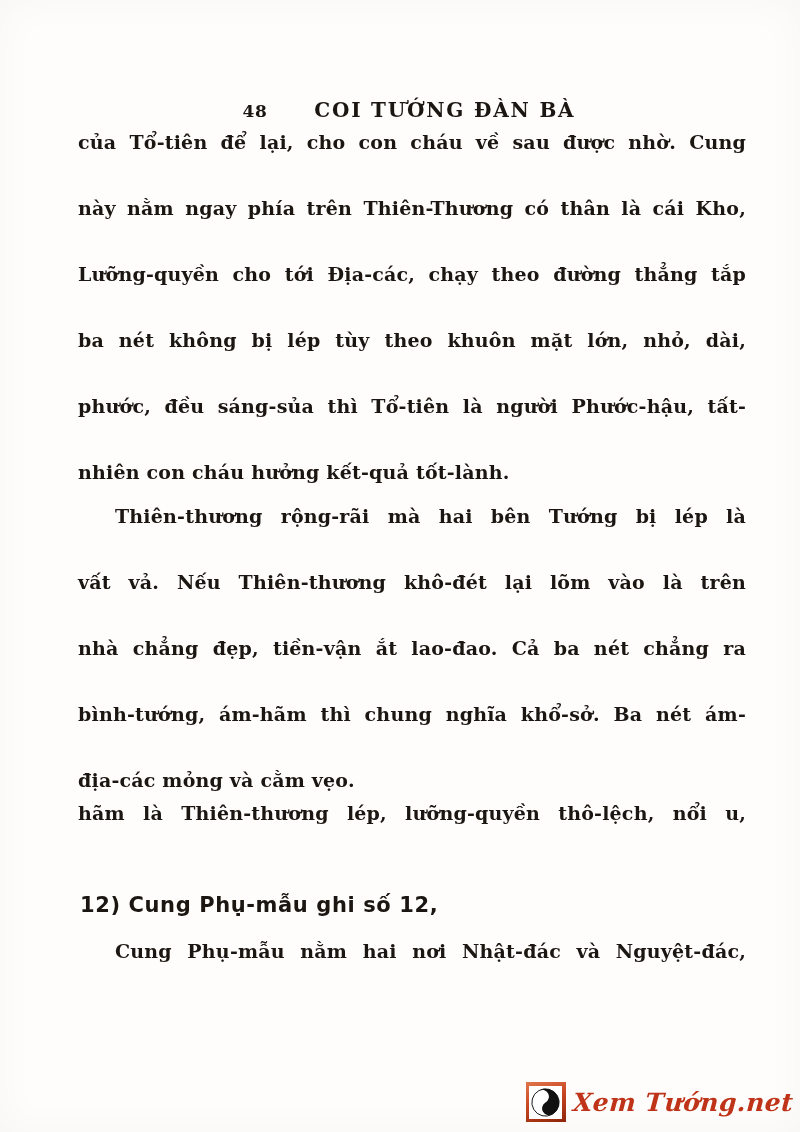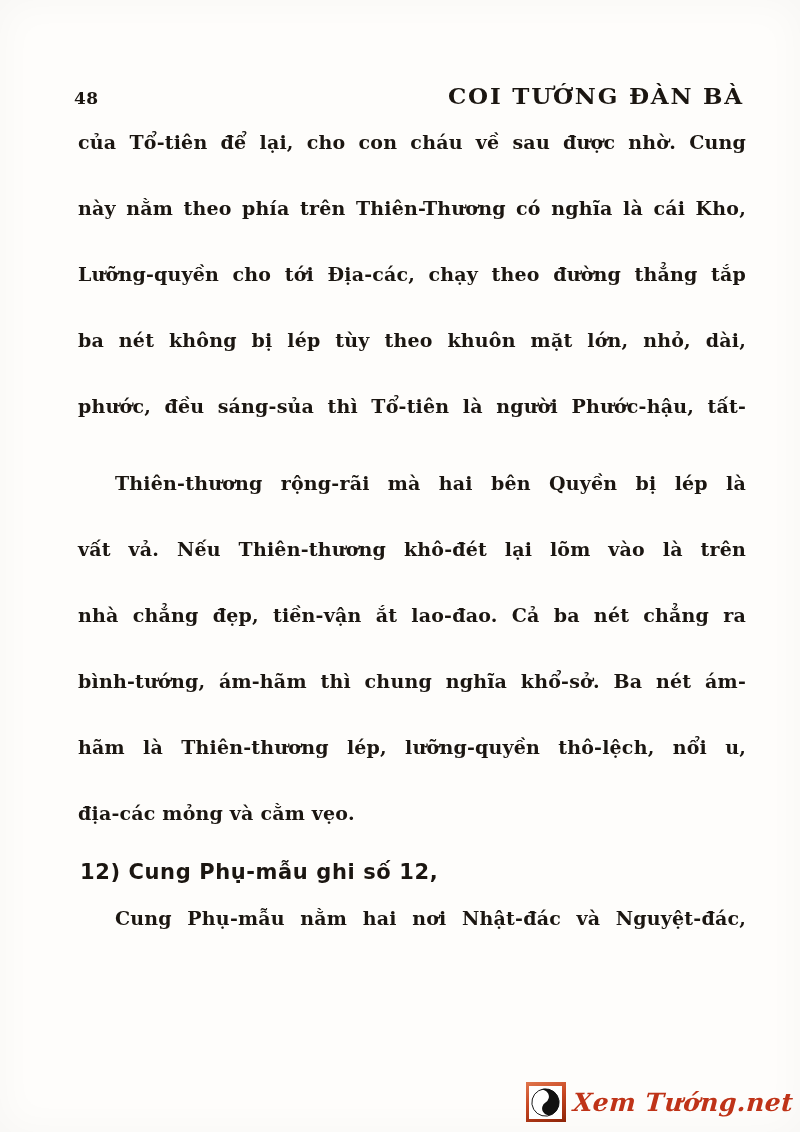--- a/index.html
+++ b/index.html
@@ -14,28 +14,28 @@
     overflow: hidden;
     box-shadow: inset 0 0 40px rgba(0,0,0,0.03);
   }
   
   .runhead {
     position: absolute;
     top: 82px;
     left: 74px;
     right: 56px;
     display: flex;
-    justify-content: space-between;
+    justify-content: center;
     align-items: baseline;
     font-weight: bold;
     font-size: 17px;
     gap: 47px;
   }
   .page-number { letter-spacing: 0.5px; }
-  .running-title { letter-spacing: 1.8px; font-size: 23px; }
+  .running-title { letter-spacing: 1.8px; font-size: 20px; margin-top: 16px; }
 
   
   .content {
     position: absolute;
     left: 78px;
     width: 668px;
     top: 126px;
     font-size: 19px;
     font-weight: bold;
     line-height: 33px;
@@ -91,33 +91,34 @@
 
   <div class="runhead">
     <span class="page-number">48</span>
     <span class="running-title">COI TƯỚNG ĐÀN BÀ</span>
   </div>
 
   <div class="content">
 
     <div class="para">
       <div class="tline jline">của Tổ-tiên để lại, cho con cháu về sau được nhờ. Cung</div>
-      <div class="tline jline">này nằm theo phía trên Thiên-Thương có nghĩa là cái Kho,</div>
+      <div class="tline jline">này nằm ngay phía trên Thiên-Thương có thân là cái Kho,</div>
       <div class="tline jline">Lưỡng-quyền cho tới Địa-các, chạy theo đường thẳng tắp</div>
       <div class="tline jline">ba nét không bị lép tùy theo khuôn mặt lớn, nhỏ, dài,</div>
       <div class="tline jline">phước, đều sáng-sủa thì Tổ-tiên là người Phước-hậu, tất-</div>
+      <div class="tline">nhiên con cháu hưởng kết-quả tốt-lành.</div>
     </div>
 
     <div class="para">
-      <div class="tline jline indent">Thiên-thương rộng-rãi mà hai bên Quyền bị lép là</div>
+      <div class="tline jline indent">Thiên-thương rộng-rãi mà hai bên Tướng bị lép là</div>
       <div class="tline jline">vất vả. Nếu Thiên-thương khô-đét lại lõm vào là trên</div>
       <div class="tline jline">nhà chẳng đẹp, tiền-vận ắt lao-đao. Cả ba nét chẳng ra</div>
       <div class="tline jline">bình-tướng, ám-hãm thì chung nghĩa khổ-sở. Ba nét ám-</div>
+      <div class="tline">địa-các mỏng và cằm vẹo.</div>
       <div class="tline jline">hãm là Thiên-thương lép, lưỡng-quyền thô-lệch, nổi u,</div>
-      <div class="tline">địa-các mỏng và cằm vẹo.</div>
     </div>
 
     <div class="section-heading">12) Cung Phụ-mẫu ghi số 12,</div>
 
     <div class="para">
       <div class="tline jline indent">Cung Phụ-mẫu nằm hai nơi Nhật-đác và Nguyệt-đác,</div>
 
     </div>
 
   </div>

